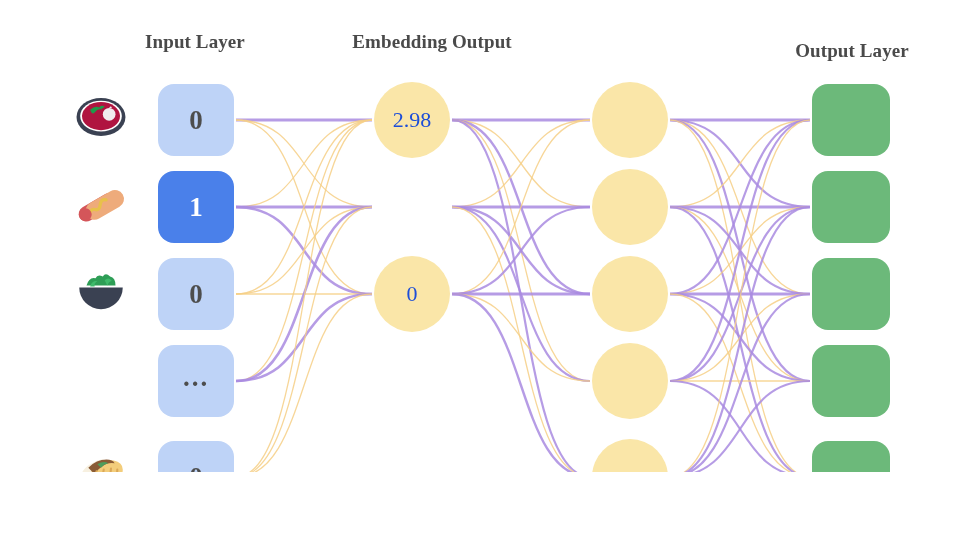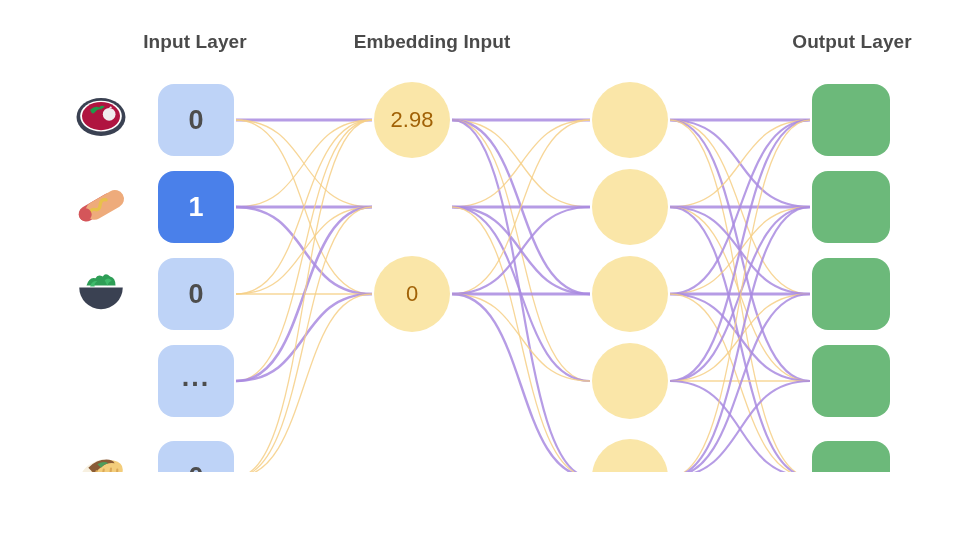--- a/index.html
+++ b/index.html
@@ -9,20 +9,21 @@
   }
   body {
     font-family: "Liberation Sans", sans-serif;
   }
   #canvas {
     position: relative;
     width: 960px;
     height: 472px;
     background: #ffffff;
     overflow: hidden;
+    font-family: Liberation Serif, serif;
   }
 
   
   .layer-title {
     position: absolute;
     font-size: 19px;
     font-weight: bold;
     color: #4a4a4a;
     letter-spacing: 0.1px;
     white-space: nowrap;
@@ -87,41 +88,41 @@
     width: 76px;
     height: 76px;
     border-radius: 50%;
     background: #fae6a8;
     display: flex;
     align-items: center;
     justify-content: center;
   }
   .circle-node .val {
     font-size: 22px;
-    color: #a16207;
+    color: #1d4ed8;
     line-height: 1;
   }
 
   
   .output-node {
     position: absolute;
     width: 78px;
     height: 72px;
     border-radius: 16px;
     background: #6cb97a;
   }
 </style>
 </head>
 <body>
 
 <div id="canvas">
 
   <div class="layer-title" style="left:195px; top:31px;">Input Layer</div>
-  <div class="layer-title" style="left:432px; top:31px;">Embedding Input</div>
-  <div class="layer-title" style="left:852px; top:31px;">Output Layer</div>
+  <div class="layer-title" style="left:432px; top:31px;">Embedding Output</div>
+  <div class="layer-title" style="left:852px; top:40px;">Output Layer</div>
 
   <svg id="edges" viewBox="0 0 960 540" xmlns="http://www.w3.org/2000/svg">
       <path d="M236,120 C310.8,120 297.2,120 372,120" stroke="#a98be0" stroke-width="3.2" fill="none" opacity="0.85"></path>
       <path d="M236,120 C310.8,120 297.2,207 372,207" stroke="#f6cf86" stroke-width="1.3" fill="none" opacity="0.85"></path>
       <path d="M236,120 C310.8,120 297.2,294 372,294" stroke="#f6cf86" stroke-width="1.3" fill="none" opacity="0.85"></path>
       <path d="M236,207 C310.8,207 297.2,120 372,120" stroke="#f6cf86" stroke-width="1.3" fill="none" opacity="0.85"></path>
       <path d="M236,207 C310.8,207 297.2,207 372,207" stroke="#a98be0" stroke-width="3.2" fill="none" opacity="0.85"></path>
       <path d="M236,207 C310.8,207 297.2,294 372,294" stroke="#a98be0" stroke-width="2.6" fill="none" opacity="0.85"></path>
       <path d="M236,294 C310.8,294 297.2,120 372,120" stroke="#f6cf86" stroke-width="1.3" fill="none" opacity="0.85"></path>
       <path d="M236,294 C310.8,294 297.2,207 372,207" stroke="#f6cf86" stroke-width="1.3" fill="none" opacity="0.85"></path>

